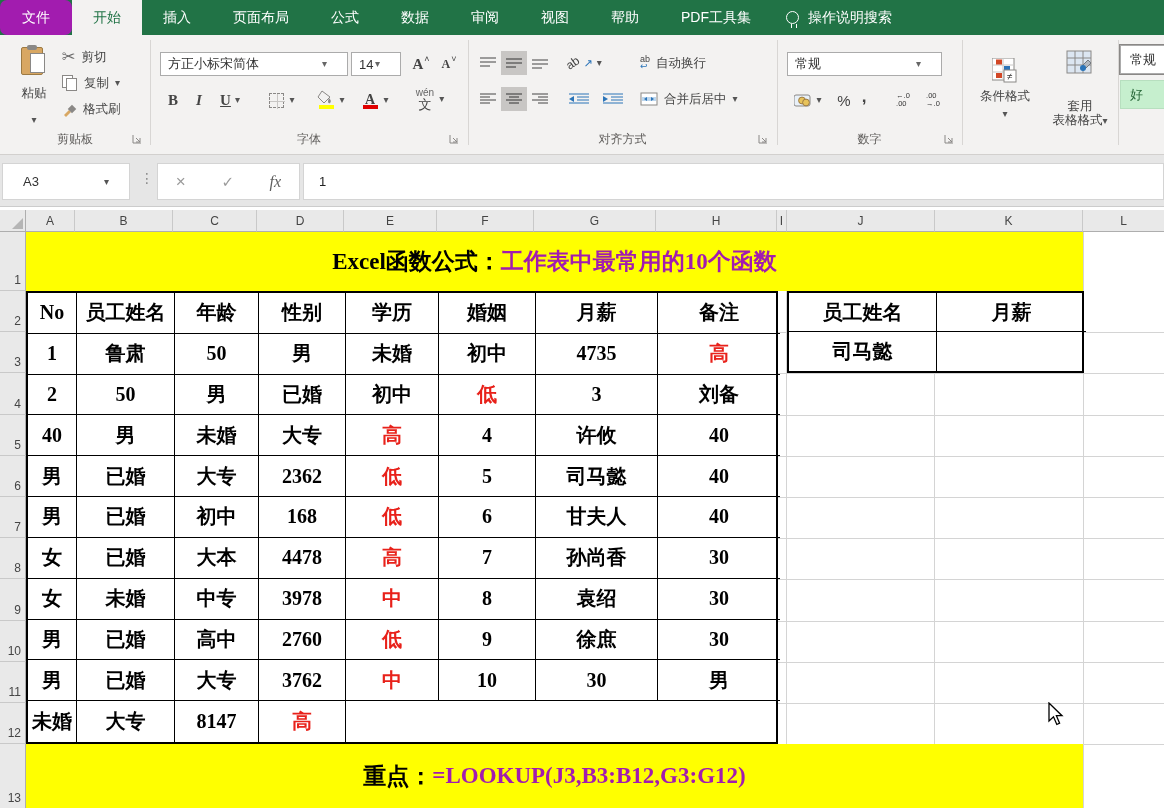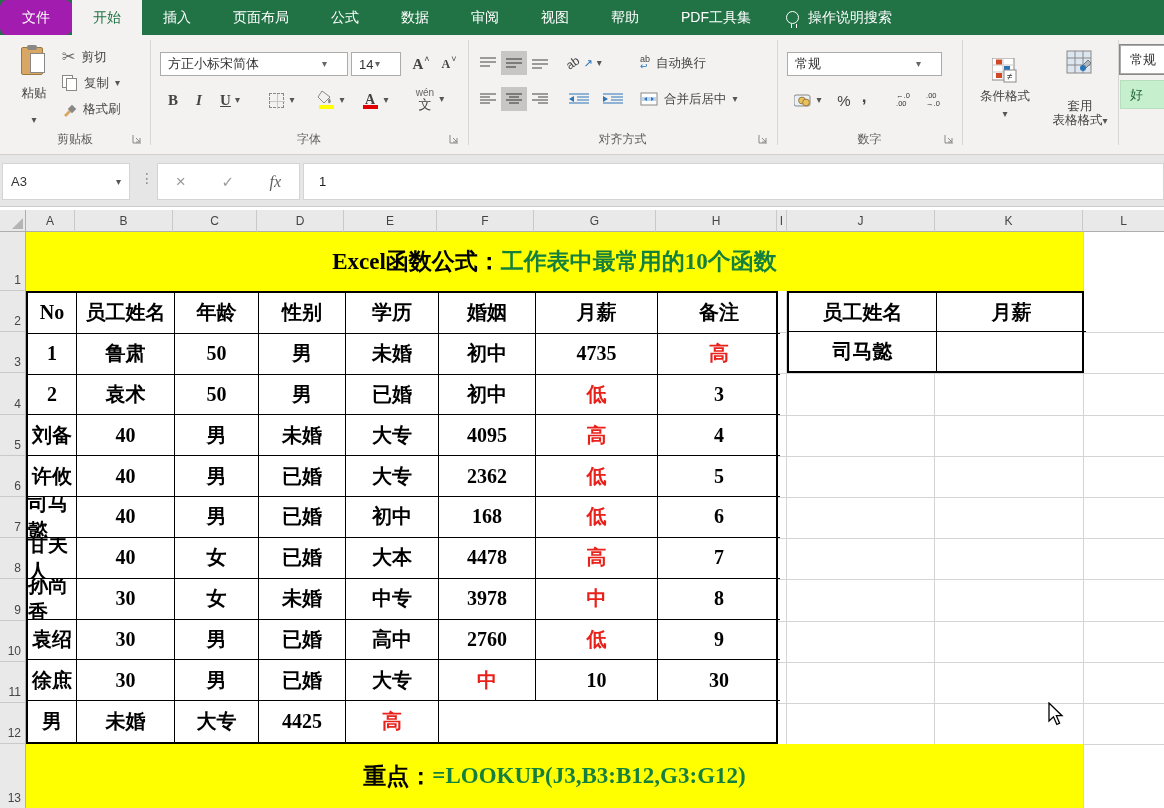--- a/index.html
+++ b/index.html
@@ -46,35 +46,35 @@
 
   
   .fontBtn { font-family:"Liberation Serif",serif; font-weight:bold; font-size:15px; color:#444; }
   .colorbar { position:absolute; left:2px; bottom:1px; width:15px; height:4px; }
   .border-ico { width:15px; height:15px; border:1px dashed #8a8886; position:relative; }
   .border-ico:before { content:""; position:absolute; left:7px; top:0; width:1px; height:15px; background:#c8c6c4; }
   .border-ico:after { content:""; position:absolute; left:0; top:7px; width:15px; height:1px; background:#c8c6c4; }
 
   
   .fbar { position:absolute; left:0; top:155px; width:1164px; height:52px; background:#e6e6e6; border-bottom:1px solid #cccccc; }
-  .namebox { position:absolute; left:2px; top:8px; width:128px; height:37px; background:#fff; border:1px solid #d4d4d4; display:flex; align-items:center; padding:0 8px; font-size:13px; color:#333; }
+  .namebox { position:absolute; left:2px; top:8px; width:128px; height:37px; background:#fff; border:1px solid #d4d4d4; display:flex; align-items:center; padding:0 20px; font-size:13px; color:#333; }
   .fbtns { position:absolute; left:157px; top:8px; width:143px; height:37px; background:#fff; border:1px solid #d4d4d4; display:flex; align-items:center; justify-content:space-around; color:#9a9a9a; }
   .finput { position:absolute; left:303px; top:8px; width:861px; height:37px; background:#fff; border:1px solid #d4d4d4; display:flex; align-items:center; padding-left:15px; font-size:13px; color:#222; }
 
   
   .sheet { position:absolute; left:0; top:210px; width:1164px; height:598px; background:#fff; }
   .ch { position:absolute; top:0; height:22px; background:#e9e9e9; border-right:1px solid #c9c9c9; border-bottom:1px solid #aeaeae; display:flex; align-items:center; justify-content:center; font-size:12px; color:#454545; overflow:hidden; }
   .corner { position:absolute; left:0; top:0; width:26px; height:22px; background:#e9e9e9; border-right:1px solid #aeaeae; border-bottom:1px solid #aeaeae; }
   .corner:after { content:""; position:absolute; right:2px; bottom:2px; width:0; height:0; border-bottom:11px solid #b5b5b5; border-left:11px solid transparent; }
   .rh { position:absolute; left:0; width:26px; background:#e9e9e9; border-right:1px solid #aeaeae; border-bottom:1px solid #c9c9c9; display:flex; align-items:flex-end; justify-content:flex-end; padding:0 4px 3px 0; font-size:12px; color:#454545; }
   .gl-v { position:absolute; top:22px; width:1px; height:576px; background:#d4d4d4; }
   .gl-h { position:absolute; left:26px; width:1138px; height:1px; background:#d4d4d4; }
 
   .band { position:absolute; left:26px; width:1057px; background:#ffff00; display:flex; align-items:center; justify-content:center; font-family:"Liberation Serif","DejaVu Serif",serif; font-weight:bold; font-size:23px; color:#000; }
-  .band .red { color:#15803d; }
+  .band .red { color:#a21caf; }
 
   .main-table { position:absolute; left:26px; top:81px; width:752px; height:453px; display:grid; grid-template-columns:49px 98px 84px 87px 93px 97px 122px 122px; grid-template-rows:repeat(11,1fr); background:#fff; border:2px solid #000; }
   .mt-c { border-right:1.5px solid #000; border-bottom:1.5px solid #000; display:flex; align-items:center; justify-content:center; font-family:"Liberation Serif","DejaVu Serif",serif; font-weight:bold; font-size:20px; color:#000; overflow:hidden; }
   .mt-c:nth-child(8n) { border-right:none; }
   .mt-c:nth-child(n+81) { border-bottom:none; }
   .mt-c.red { color:#e8211a; }
 
   .lk-table { position:absolute; left:787px; top:81px; width:297px; height:82px; display:grid; grid-template-columns:148px 149px; grid-template-rows:1fr 1fr; background:#fff; border:2px solid #000; }
   .lk-c { border-right:1.5px solid #000; border-bottom:1.5px solid #000; display:flex; align-items:center; justify-content:center; font-family:"Liberation Serif","DejaVu Serif",serif; font-weight:bold; font-size:20px; color:#000; }
   .lk-c:nth-child(2n) { border-right:none; }
@@ -487,34 +487,32 @@
       <div class="mt-c">1</div>
       <div class="mt-c">鲁肃</div>
       <div class="mt-c">50</div>
       <div class="mt-c">男</div>
       <div class="mt-c">未婚</div>
       <div class="mt-c">初中</div>
       <div class="mt-c">4735</div>
       <div class="mt-c red">高</div>
 
       <div class="mt-c">2</div>
-      <div class="mt-c">袁术</div>
       <div class="mt-c">50</div>
       <div class="mt-c">男</div>
       <div class="mt-c">已婚</div>
       <div class="mt-c">初中</div>
       <div class="mt-c red">低</div>
 
       <div class="mt-c">3</div>
       <div class="mt-c">刘备</div>
       <div class="mt-c">40</div>
       <div class="mt-c">男</div>
       <div class="mt-c">未婚</div>
       <div class="mt-c">大专</div>
-      <div class="mt-c">4095</div>
       <div class="mt-c red">高</div>
 
       <div class="mt-c">4</div>
       <div class="mt-c">许攸</div>
       <div class="mt-c">40</div>
       <div class="mt-c">男</div>
       <div class="mt-c">已婚</div>
       <div class="mt-c">大专</div>
       <div class="mt-c">2362</div>
       <div class="mt-c red">低</div>
@@ -554,28 +552,29 @@
       <div class="mt-c">高中</div>
       <div class="mt-c">2760</div>
       <div class="mt-c red">低</div>
 
       <div class="mt-c">9</div>
       <div class="mt-c">徐庶</div>
       <div class="mt-c">30</div>
       <div class="mt-c">男</div>
       <div class="mt-c">已婚</div>
       <div class="mt-c">大专</div>
+      <div class="mt-c">3762</div>
       <div class="mt-c red">中</div>
 
       <div class="mt-c">10</div>
       <div class="mt-c">30</div>
       <div class="mt-c">男</div>
       <div class="mt-c">未婚</div>
       <div class="mt-c">大专</div>
-      <div class="mt-c">4425</div>
+      <div class="mt-c">8147</div>
       <div class="mt-c red">高</div>
     </div>
 
     <div class="lk-table">
       <div class="lk-c">员工姓名</div>
       <div class="lk-c">月薪</div>
       <div class="lk-c">司马懿</div>
       <div class="lk-c"></div>
     </div>
 

